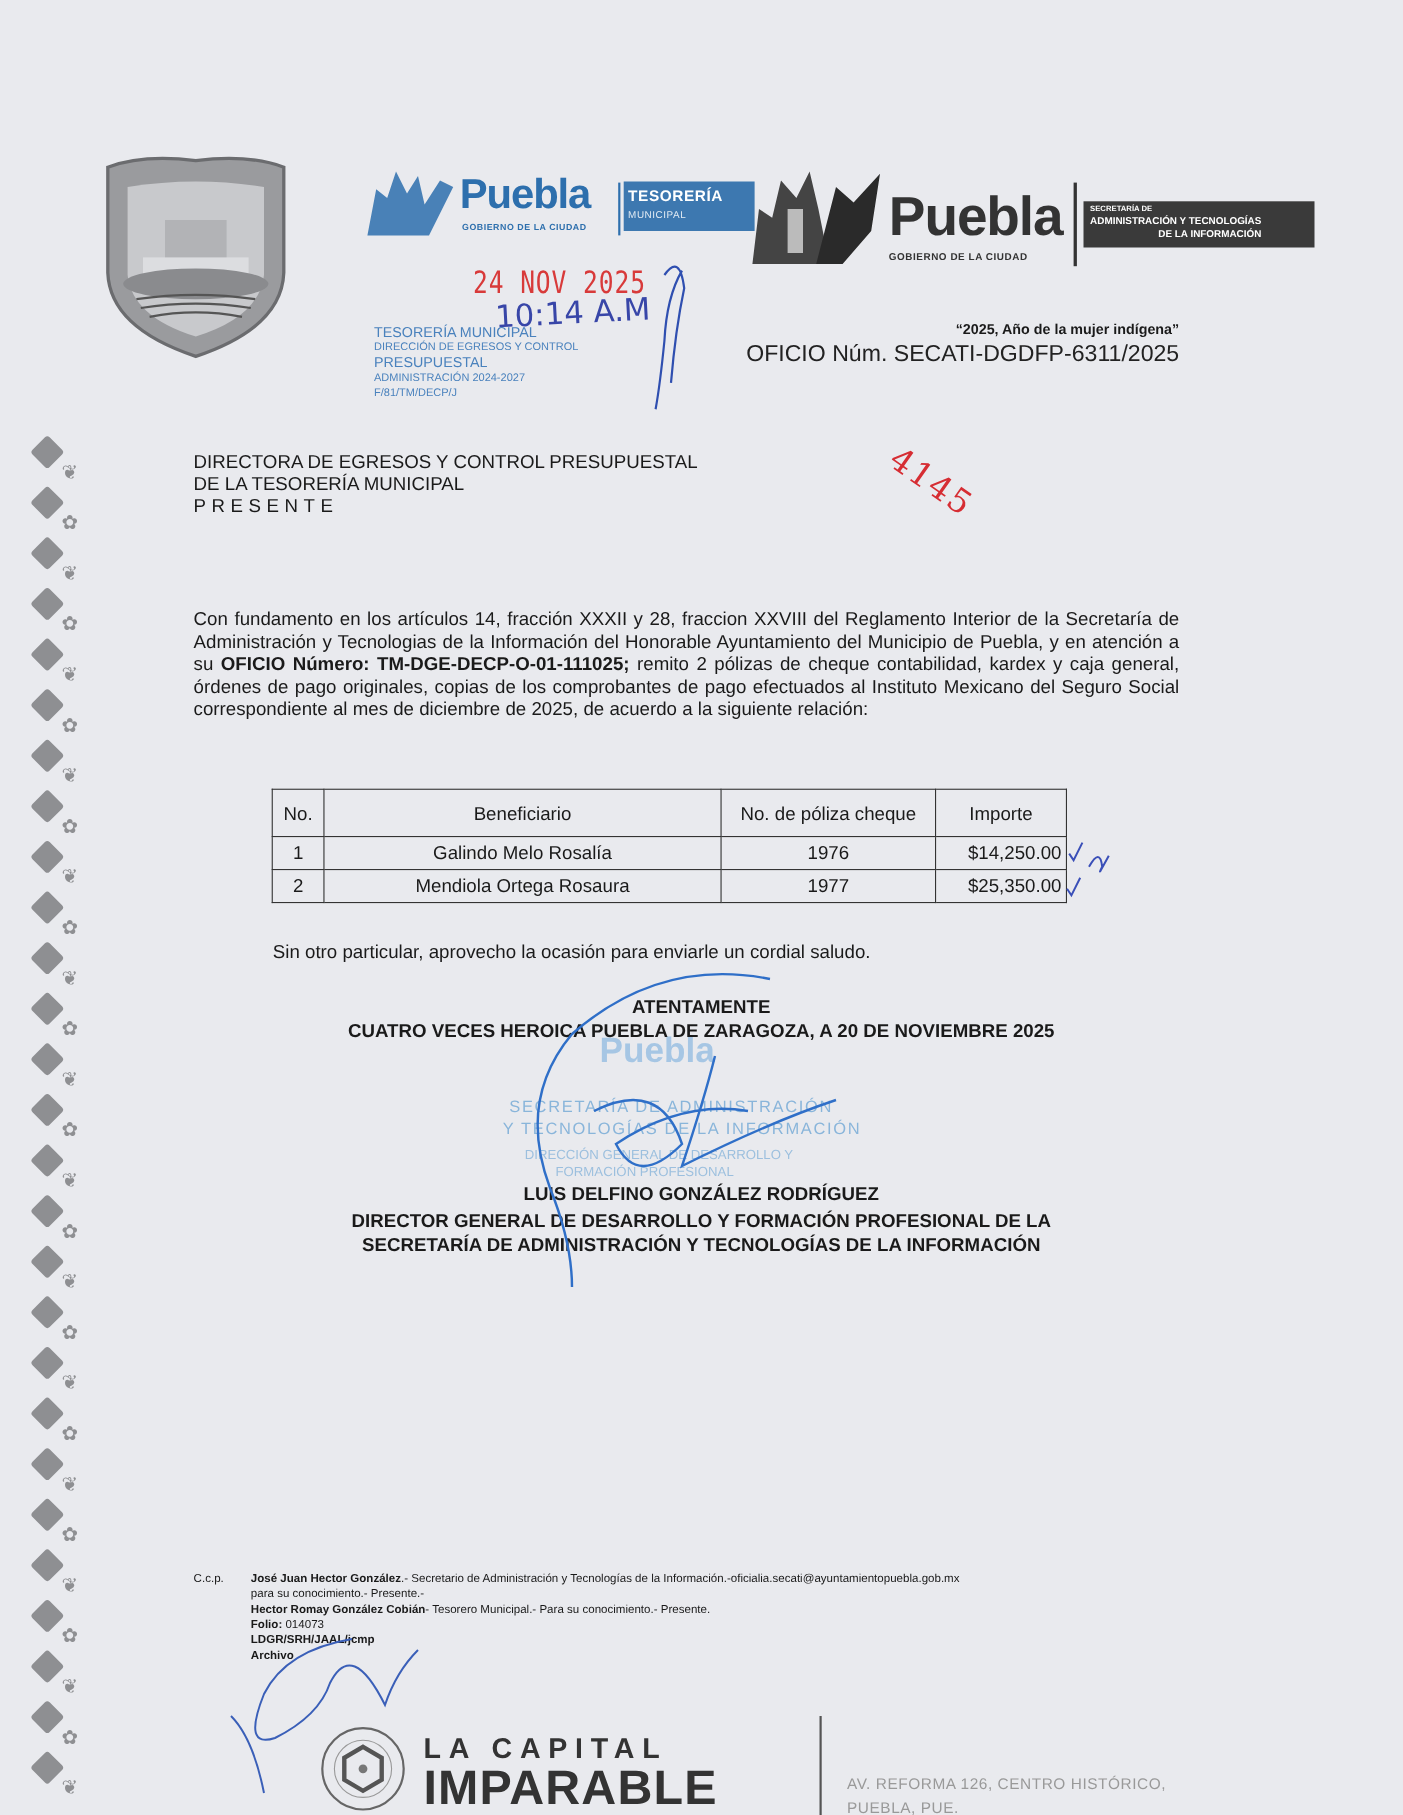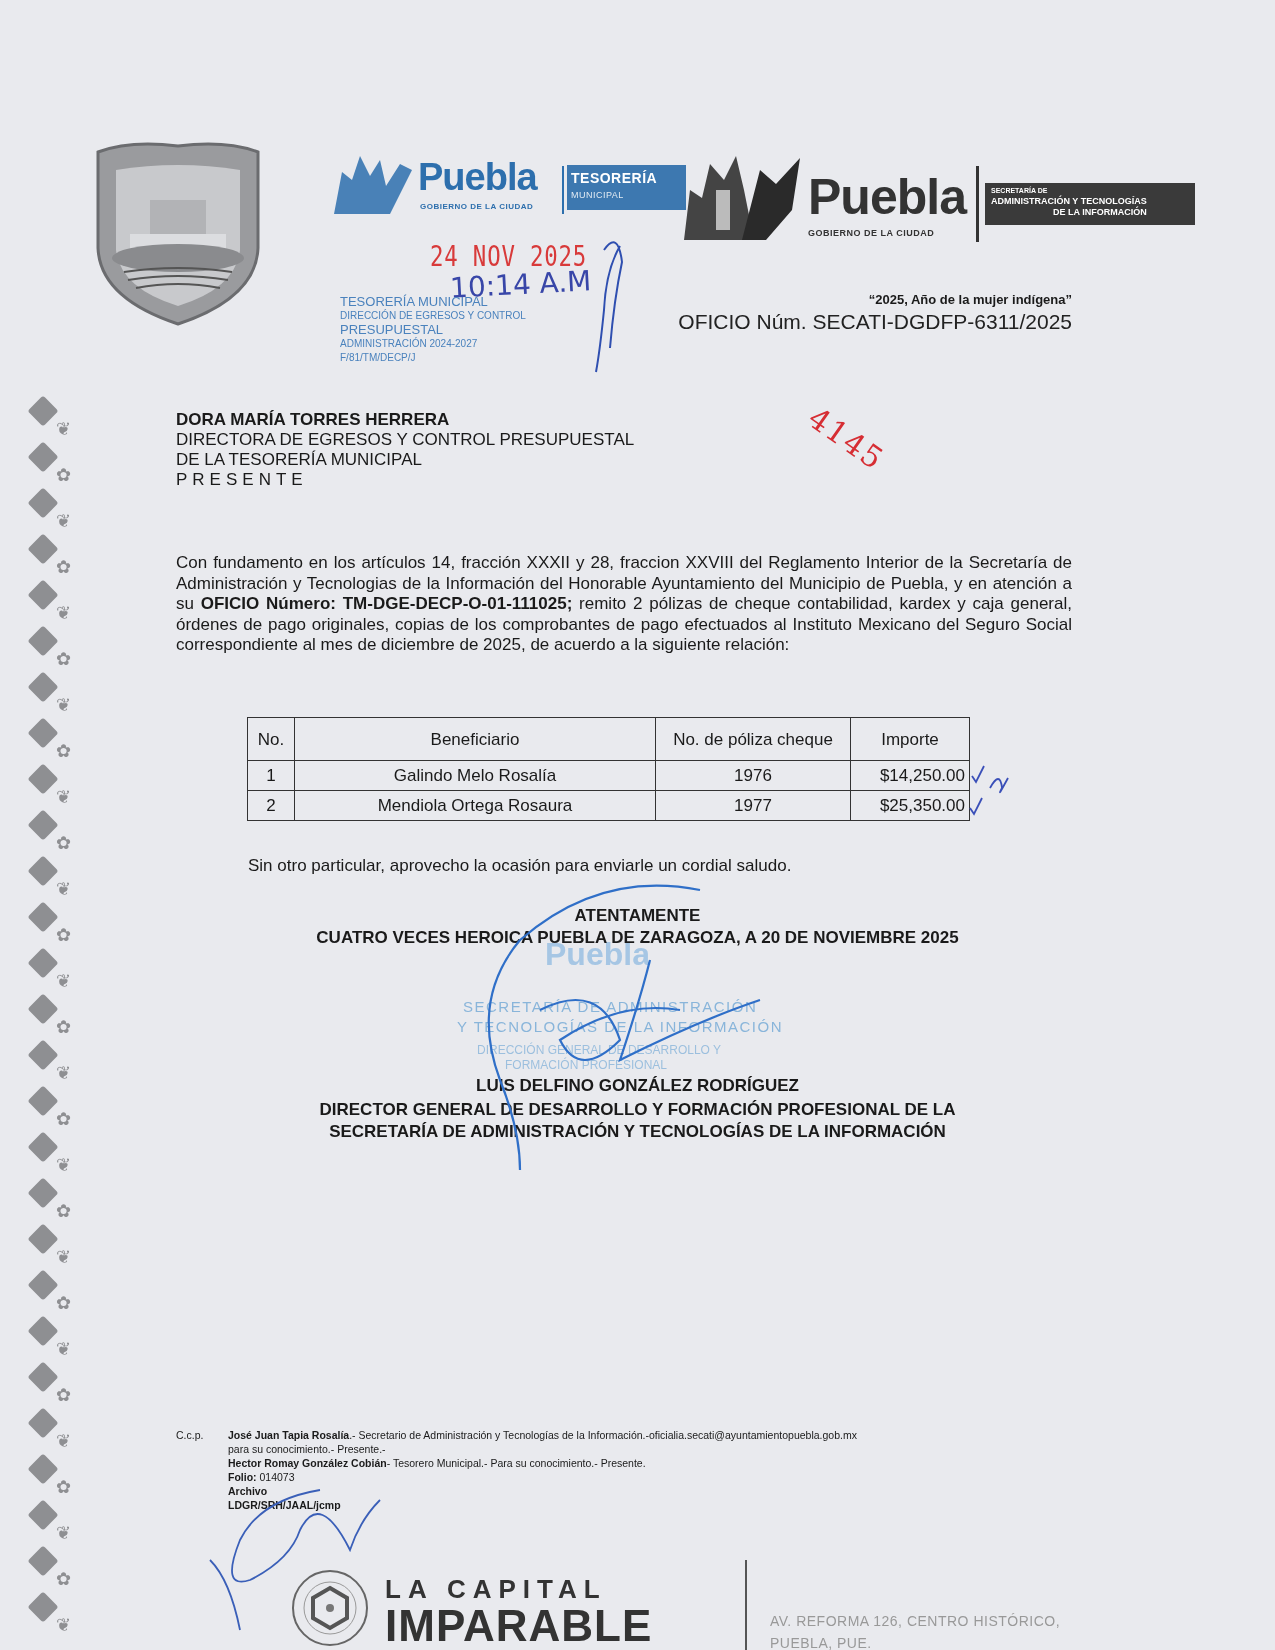--- a/index.html
+++ b/index.html
@@ -210,21 +210,20 @@
   <div class="l4">ADMINISTRACIÓN 2024-2027</div>
   <div class="l5">F/81/TM/DECP/J</div>
 </div>
 
 <div class="abs motto">“2025, Año de la mujer indígena”</div>
 <div class="abs oficio-num">OFICIO Núm. SECATI-DGDFP-6311/2025</div>
 
 <div class="abs red-number">4145</div>
 
 <div class="abs recipient">
-  <div class="name">DORA MARÍA TORRES HERRERA</div>
   <div>DIRECTORA DE EGRESOS Y CONTROL PRESUPUESTAL</div>
   <div>DE LA TESORERÍA MUNICIPAL</div>
   <div class="presente">PRESENTE</div>
 </div>
 
 <div class="abs body-para"><span>Con fundamento en los artículos 14, fracción XXXII y 28, fraccion XXVIII del Reglamento Interior de la Secretaría de Administración y Tecnologias de la Información del Honorable Ayuntamiento del Municipio de Puebla, y en atención a su </span><b>OFICIO Número: TM-DGE-DECP-O-01-111025;</b><span> remito 2 pólizas de cheque contabilidad, kardex y caja general, órdenes de pago originales, copias de los comprobantes de pago efectuados al Instituto Mexicano del Seguro Social correspondiente al mes de diciembre de 2025, de acuerdo a la siguiente relación:</span></div>
 
 <table class="abs relation-table">
   <thead>
     <tr>
@@ -263,26 +262,26 @@
 <div class="abs atentamente">ATENTAMENTE</div>
 <div class="abs place-date">CUATRO VECES HEROICA PUEBLA DE ZARAGOZA, A 20 DE NOVIEMBRE 2025</div>
 
 <div class="abs signer-name">LUIS DELFINO GONZÁLEZ RODRÍGUEZ</div>
 <div class="abs signer-title1">DIRECTOR GENERAL DE DESARROLLO Y FORMACIÓN PROFESIONAL DE LA</div>
 <div class="abs signer-title2">SECRETARÍA DE ADMINISTRACIÓN Y TECNOLOGÍAS DE LA INFORMACIÓN</div>
 
 <div class="abs ccp">
   <span class="lbl">C.c.p.</span>
   <div class="lines">
-    <div><b>José Juan Tapia Rosalía</b><span>.- Secretario de Administración y Tecnologías de la Información.-oficialia.secati@ayuntamientopuebla.gob.mx</span></div>
+    <div><b>José Juan Hector González</b><span>.- Secretario de Administración y Tecnologías de la Información.-oficialia.secati@ayuntamientopuebla.gob.mx</span></div>
     <div>para su conocimiento.- Presente.-</div>
     <div><b>Hector Romay González Cobián</b><span>- Tesorero Municipal.- Para su conocimiento.- Presente.</span></div>
     <div><b>Folio:</b> <span>014073</span></div>
+    <div><b>LDGR/SRH/JAAL/jcmp</b></div>
     <div><b>Archivo</b></div>
-    <div><b>LDGR/SRH/JAAL/jcmp</b></div>
   </div>
 </div>
 
 <svg class="abs seal" viewBox="0 0 80 80">
   <circle cx="40" cy="40" r="37" fill="none" stroke="#666" stroke-width="2"></circle>
   <circle cx="40" cy="40" r="26" fill="none" stroke="#999" stroke-width="1"></circle>
   <polygon points="40,20 57,30 57,50 40,60 23,50 23,30" fill="none" stroke="#555" stroke-width="4"></polygon>
   <circle cx="40" cy="40" r="4" fill="#777"></circle>
 </svg>
 <div class="abs capital">

